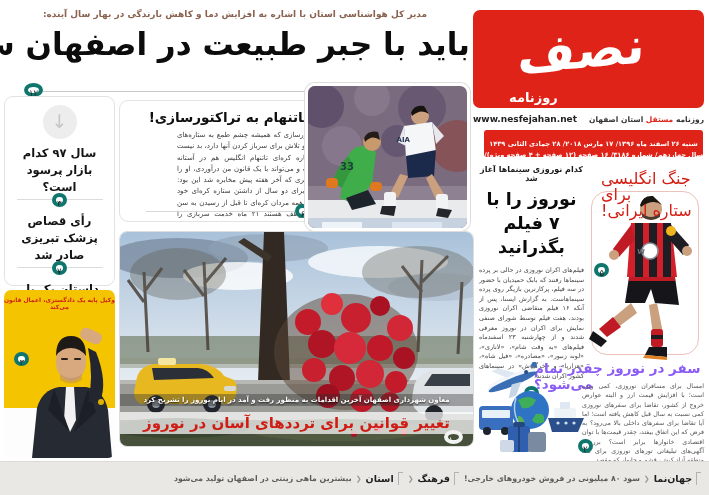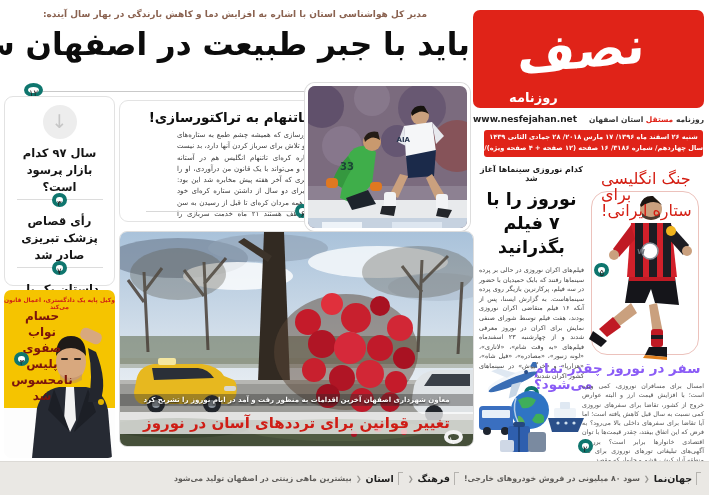--- a/index.html
+++ b/index.html
@@ -17,21 +17,21 @@
   .logo-script { position:absolute; right:8px; top:2px; width:100%; text-align:center;
     color:#fff; font-size:50px; font-weight:bold; transform:rotate(-5deg) skewX(-6deg);
     letter-spacing:-2px; line-height:78px; }
   .logo-sub { position:absolute; left:36px; bottom:3px; color:#fff; font-size:13px; font-weight:bold; }
   .site-row { left:473px; top:111px; width:231px; height:16px; display:flex;
     justify-content:space-between; align-items:center; direction:rtl; }
   .tagline { font-size:7.5px; color:#333; font-weight:bold; }
   .tagline .red { color:#e02318; }
   .website { direction:ltr; font-size:9px; font-weight:bold; color:#222; }
   .date-strip { left:484px; top:130px; width:219px; height:27px; background:#e02318;
-    border-radius:3px; color:#fff; text-align:center; padding-top:2px; }
+    border-radius:3px; color:#fff; text-align:center; padding-top:9px; }
   .date-strip div { font-size:6.6px; font-weight:bold; line-height:11px; white-space:nowrap; }
 
   
   .lead-kicker { left:20px; top:9px; width:430px; text-align:center; font-size:9px;
     font-weight:bold; color:#8a6250; }
   .lead-headline { left:0; top:26px; width:470px; text-align:center; font-size:31px;
     font-weight:bold; color:#0c0c0c; letter-spacing:-1px; white-space:nowrap; }
   .lead-rule { left:30px; top:91px; width:392px; border-top:1px solid #c9c9c9; }
   .lead-pnum { left:24px; top:83px; }
 
@@ -173,21 +173,20 @@
         <path d="M56 84 Q67 92 78 84 L78 90 Q67 97 56 90 Z" fill="#b98a64" opacity="0.45"></path>
         <rect x="57" y="68" width="7" height="2" rx="1" fill="#2a211c"></rect>
         <rect x="70" y="68" width="7" height="2" rx="1" fill="#2a211c"></rect>
 
         <path d="M96 112 Q104 92 92 62 L84 58 Q90 88 84 112 Z" fill="#23262e"></path>
         <rect x="76" y="40" width="22" height="12" rx="5" fill="#d8a87e" transform="rotate(24 87 46)"></rect>
         <circle cx="97" cy="112" r="3" fill="#e0b200"></circle>
       </g>
     </svg>
     <div class="ad-kicker">وکیل پایه یک دادگستری، اعمال قانون می‌کند</div>
-    <div class="ad-headline">حسام نواب صفوی پلیس نامحسوس شد</div>
     <span class="pnum ad-pnum">۳</span>
   </div>
 
   <div class="abs tot-box">
     <div class="tot-title">از تاتنهام به تراکتورسازی!</div>
     <div class="article-body" style="width:166px;">باشگاه تراکتورسازی که همیشه چشم طمع به ستاره‌های تیم‌های دیگر و تلاش برای سرباز کردن آنها دارد، بد نیست بداند که ستاره کره‌ای تاتنهام انگلیس هم در آستانه سربازی است و می‌تواند با یک قانون من درآوردی، او را جذب کند. خبری که آخر هفته پیش مخابره شد این بود: شاید تاتنهام برای دو سال از داشتن ستاره کره‌ای خود محروم شود؛ همه مردان کره‌ای تا قبل از رسیدن به سن ۲۸ سالگی موظف هستند ۲۱ ماه خدمت سربازی را سپری کنند.</div>
     <div class="tot-rule"></div>
     <span class="pnum tot-pnum">۶</span>
   </div>
 

